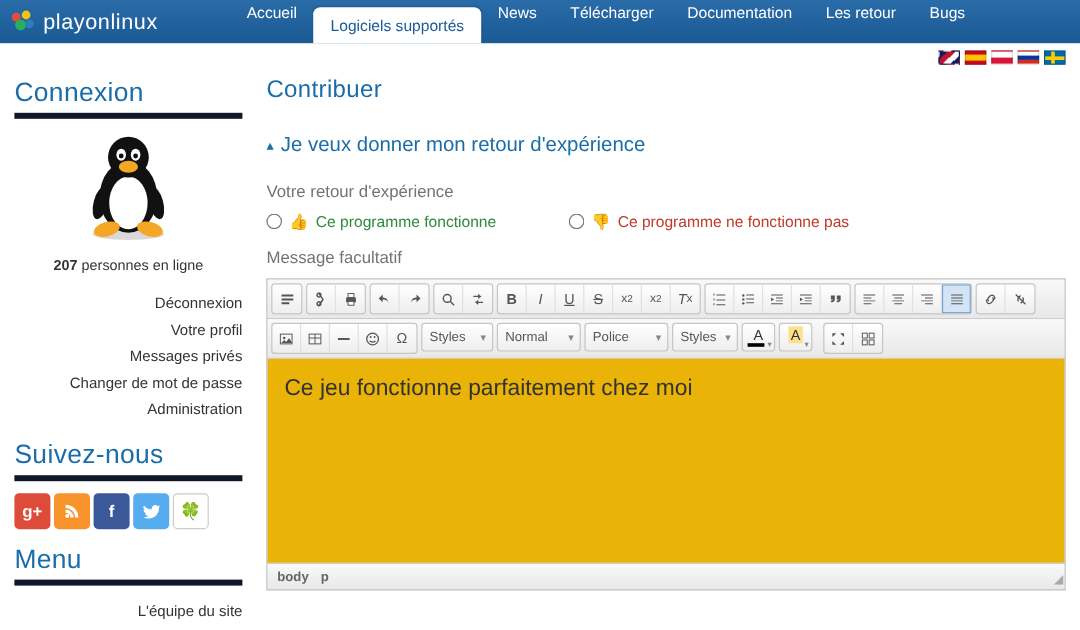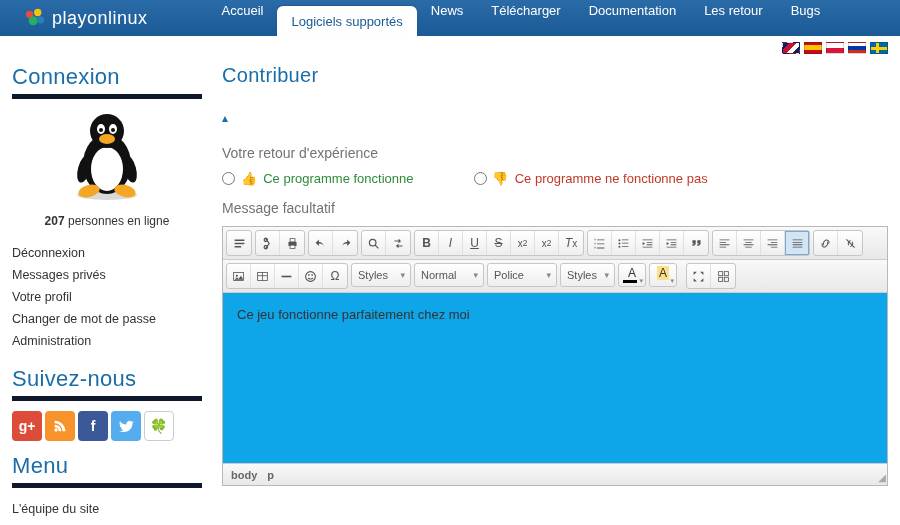--- a/index.html
+++ b/index.html
@@ -1,17 +1,17 @@
 <!DOCTYPE html>
 <html><head>
 <meta charset="utf-8">
 <style>
 * { margin: 0; padding: 0; box-sizing: border-box; }
 body { font-family: Arial, Helvetica, sans-serif; font-size: 13px; color: #333; background: #fff; width: 900px; }
-.header { background: linear-gradient(to bottom, #2a6ca8 0%, #1a5a95 100%); height: 36px; display: flex; align-items: center; padding: 0 24px; }
+.header { background: linear-gradient(to bottom, #2a6ca8 0%, #1a5a95 100%); height: 36px; display: flex; align-items: center; padding: 0 8px; }
 .logo-wrap { display: flex; align-items: center; gap: 6px; }
 .logo-icon svg { width: 22px; height: 22px; display: block; }
 .logo-text { color: #fff; font-size: 18px; font-weight: 300; letter-spacing: 0.5px; }
 .nav { display: flex; margin-left: 60px; height: 36px; align-items: flex-end; }
 .nav-item { color: #fff; font-size: 13px; padding: 0 14px; height: 52px; display: flex; align-items: center; cursor: pointer; }
 .nav-item.active { background: #fff; color: #1a5a95; border-radius: 6px 6px 0 0; height: 30px; margin-top: 6px; box-shadow: 0 -1px 2px rgba(0,0,0,0.15); }
 .flagbar { display: flex; justify-content: flex-end; gap: 4px; padding: 6px 12px 2px; }
 .flag { width: 18px; height: 12px; border: 1px solid rgba(0,0,0,0.15); display: inline-block; cursor: pointer; }
 .flag-uk { background: linear-gradient(135deg,#012169 25%,#c8102e 25%,#c8102e 50%,#fff 50%,#fff 75%,#012169 75%); }
 .flag-es { background: linear-gradient(to bottom,#c60b1e 25%,#ffc400 25%,#ffc400 75%,#c60b1e 75%); }
@@ -22,21 +22,21 @@
 .flag-sv::after { content:''; position:absolute; top:4px; left:0; height:3px; width:100%; background:#fecc00; }
 .main { display: flex; padding: 8px 12px; gap: 20px; }
 .sidebar { width: 190px; flex-shrink: 0; }
 .content { flex: 1; min-width: 0; }
 h2.section { color: #1a6da8; font-size: 22px; font-weight: 400; border-bottom: 5px solid #0f172a; padding-bottom: 4px; margin-bottom: 10px; letter-spacing: 0.3px; }
 .username { font-weight: bold; font-size: 13px; margin-bottom: 8px; color: #333; }
 .avatar-wrap { display: flex; justify-content: center; margin: 6px 0 10px; }
 .online-count { text-align: center; font-size: 12px; margin-bottom: 14px; color: #333; }
 .online-count b { font-weight: bold; }
 .sidelinks { list-style: none; }
-.sidelinks li { padding: 4px 0; font-size: 12.5px; color: #333; cursor: pointer; }
+.sidelinks li { padding: 4px 0; font-size: 12.5px; color: #333; cursor: pointer; text-align: right; }
 .social-row { display: flex; gap: 3px; margin: 6px 0 12px; }
 .social { width: 30px; height: 30px; border-radius: 4px; display: flex; align-items: center; justify-content: center; color: #fff; font-size: 14px; font-weight: bold; cursor: pointer; }
 .social.gp { background: #dd4b39; }
 .social.rss { background: #f8932b; }
 .social.fb { background: #3b5998; }
 .social.tw { background: #55acee; }
 .social.ol { background: #fff; border: 1px solid #ccc; color: #7cb342; }
 h1.page-title { color: #1a6da8; font-size: 20px; font-weight: 400; margin-bottom: 18px; letter-spacing: 0.3px; }
 .accordion-head { color: #1a6da8; font-size: 17px; font-weight: 400; display: flex; align-items: center; gap: 6px; padding: 6px 0; cursor: pointer; }
 .acc-caret { font-size: 12px; }
@@ -52,21 +52,21 @@
 .tb-group { display: flex; border: 1px solid #c6c6c6; border-radius: 3px; background: linear-gradient(to bottom,#fff,#eee); }
 .tb-btn { width: 24px; height: 24px; display: flex; align-items: center; justify-content: center; font-size: 12px; color: #555; cursor: pointer; border-right: 1px solid #e0e0e0; }
 .tb-btn:last-child { border-right: none; }
 .tb-btn.active { background: #d3e5f5; border: 1px solid #7fa8cf; }
 .tb-btn svg { width: 13px; height: 13px; fill: #555; }
 .tb-select { height: 24px; border: 1px solid #c6c6c6; border-radius: 3px; background: linear-gradient(to bottom,#fff,#eee); font-size: 11px; padding: 0 18px 0 6px; color: #555; display: flex; align-items: center; position: relative; cursor: pointer; }
 .tb-select::after { content: '▾'; position: absolute; right: 5px; font-size: 9px; color: #888; }
 .tb-colorbtn { width: 28px; height: 24px; border: 1px solid #c6c6c6; border-radius: 3px; background: linear-gradient(to bottom,#fff,#eee); display:flex; align-items:center; justify-content:center; font-size:12px; color:#333; position:relative; cursor:pointer; }
 .tb-colorbtn::after { content:'▾'; position:absolute; right:2px; bottom:1px; font-size:7px; color:#888; }
 .tb-colorbtn .underline { display:block; height:3px; width:14px; position:absolute; bottom:3px; left:4px; }
-.ed-body { background: #0ea5e9; min-height: 170px; padding: 14px; font-size: 13px; color: #333; }
+.ed-body { background: #eab308; min-height: 170px; padding: 14px; font-size: 19px; color: #333; }
 .ed-foot { background: linear-gradient(to bottom,#f9f9f9,#e8e8e8); border-top: 1px solid #ccc; height: 22px; display: flex; align-items: center; padding: 0 8px; font-size: 11px; color: #666; position: relative; }
 .ed-foot .grip { position: absolute; right: 3px; bottom: 2px; font-size: 10px; color: #aaa; letter-spacing: -2px; }
 .path-seg { font-weight: bold; margin-right: 10px; }
 </style>
 </head>
 <body>
 
 <div class="header">
   <div class="logo-wrap">
     <span class="logo-icon">
@@ -116,22 +116,22 @@
           <ellipse cx="22" cy="82" rx="11" ry="6" fill="#f5a623" transform="rotate(-15 22 82)"></ellipse>
           <ellipse cx="58" cy="82" rx="11" ry="6" fill="#f5a623" transform="rotate(15 58 82)"></ellipse>
           <ellipse cx="17" cy="60" rx="6" ry="14" fill="#111" transform="rotate(15 17 60)"></ellipse>
           <ellipse cx="63" cy="60" rx="6" ry="14" fill="#111" transform="rotate(-15 63 60)"></ellipse>
         </svg>
       </span>
     </div>
     <div class="online-count"><b>207</b><span> personnes en ligne</span></div>
     <ul class="sidelinks">
       <li>Déconnexion</li>
+      <li>Votre profil</li>
       <li>Messages privés</li>
-      <li>Votre profil</li>
       <li>Changer de mot de passe</li>
       <li>Administration</li>
     </ul>
     <h2 class="section" style="margin-top:14px">Suivez-nous</h2>
     <div class="social-row">
       <div class="social gp">g+</div>
       <div class="social rss">
           <svg viewBox="0 0 24 24" width="16" height="16" fill="#fff">
             <circle cx="6" cy="18" r="2.5"></circle>
             <path d="M4 4a16 16 0 0 1 16 16h-4A12 12 0 0 0 4 8z"></path>
@@ -150,20 +150,21 @@
     <ul class="sidelinks">
       <li>L'équipe du site</li>
 
     </ul>
   </div>
 
   <div class="content">
     <h1 class="page-title">Contribuer</h1>
     <div class="accordion-head">
       <span class="acc-caret">▴</span>
+      <span>Je veux donner mon retour d'expérience</span>
     </div>
     <div class="sub-label">Votre retour d'expérience</div>
     <div class="radio-row">
       <label class="radio-opt">
         <input type="radio" name="fb" style="">
         <span class="thumb opt-good">👍</span>
         <span class="opt-good">Ce programme fonctionne</span>
       </label>
       <label class="radio-opt">
         <input type="radio" name="fb" style="">

